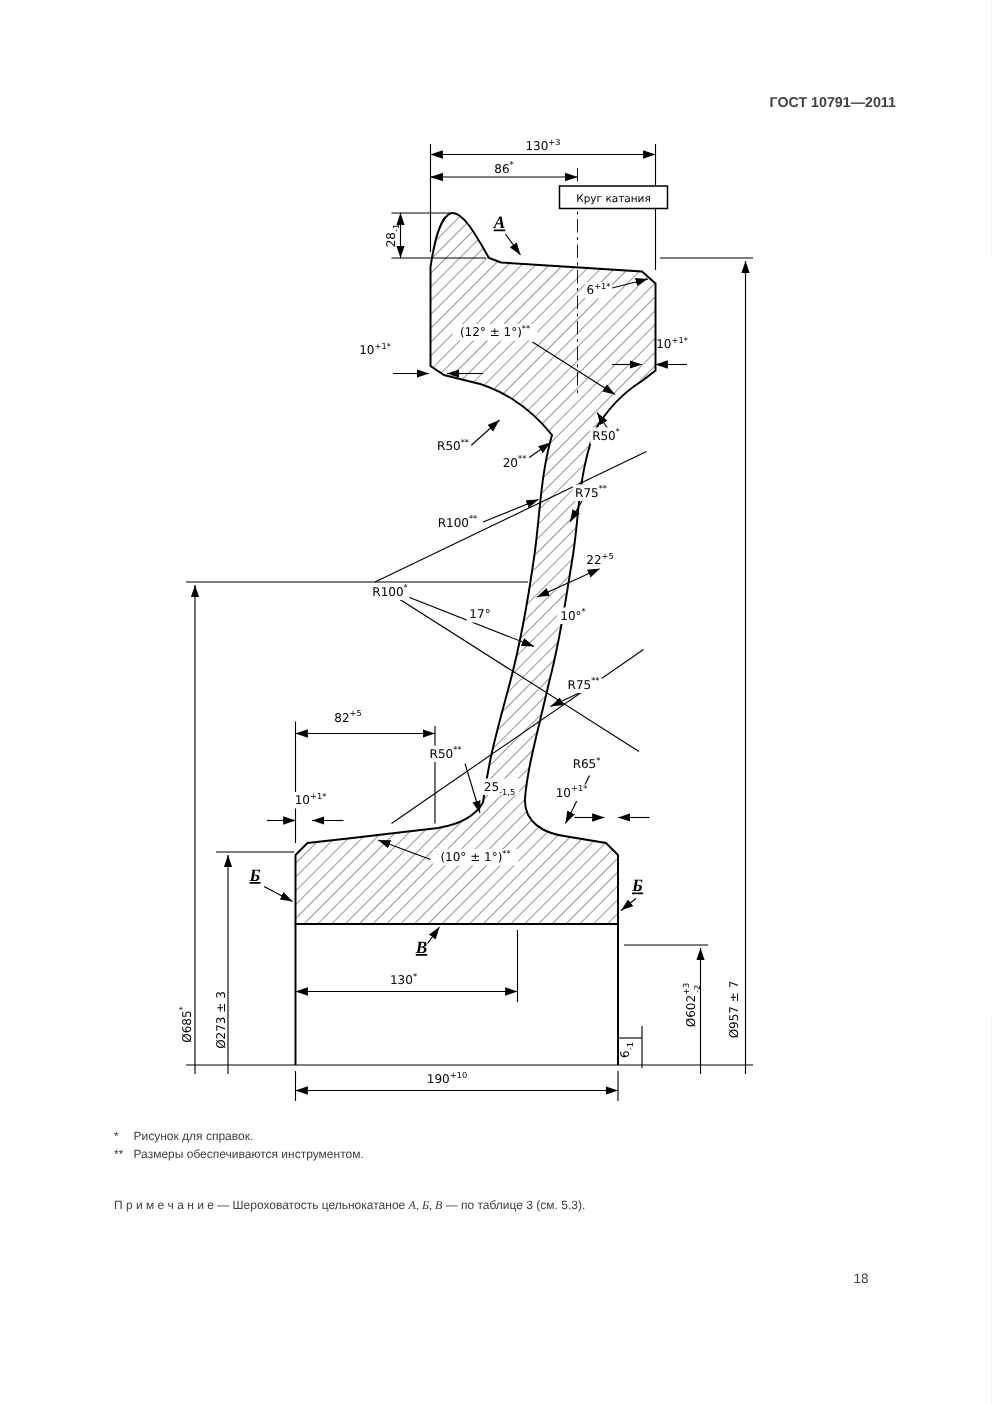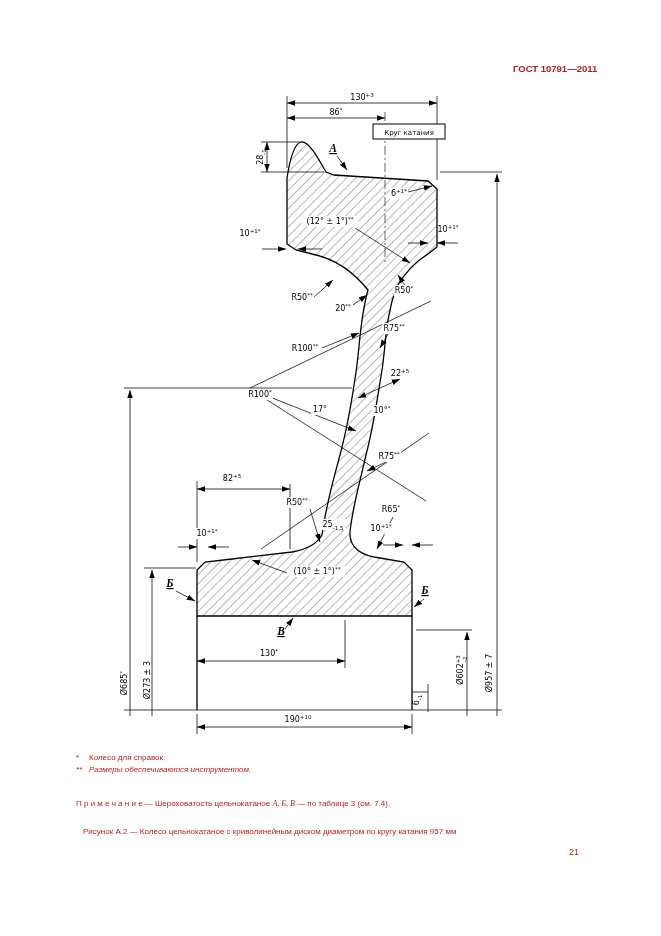--- a/index.html
+++ b/index.html
@@ -1,17 +1,17 @@
 <!DOCTYPE html>
 <html><head>
 <meta charset="utf-8">
 <style>
   html,body{margin:0;padding:0;background:#e8e8e8;}
   .page{position:relative;width:661px;height:936px;background:#ffffff;margin:0 auto;
-        font-family:"Liberation Sans",sans-serif;color:#b91c1c;overflow:hidden;}
+        font-family:"Liberation Sans",sans-serif;color:#404040;overflow:hidden;}
   .hdr{position:absolute;left:513px;top:63px;font-size:9.5px;font-weight:bold;}
   .fn{position:absolute;font-size:8px;white-space:nowrap;}
   .fn .m{display:inline-block;min-width:13px;}
   .note{position:absolute;left:76px;top:799px;width:565px;font-size:8px;}
   .note .emph{font-style:italic;font-family:Liberation Serif, serif;}
   .caption{position:absolute;left:83px;top:827px;width:560px;font-size:8px;}
   .pagenum{position:absolute;left:569px;top:847px;font-size:9px;}
   svg{position:absolute;left:0;top:0;}
   line,path.o{stroke:#000;}
   .thin{stroke:#000;stroke-width:0.75;fill:none;}
@@ -190,27 +190,26 @@
         <text x="298" y="722" text-anchor="middle" class="dim-label"><tspan>190</tspan><tspan dy="-3.5" font-size="5.5">+10</tspan></text>
         <text x="127" y="683" text-anchor="middle" class="dim-label" transform="rotate(-90 127 683)"><tspan>Ø685</tspan><tspan dy="-3.5" font-size="5.5">*</tspan></text>
         <text x="150" y="680" text-anchor="middle" class="dim-label" transform="rotate(-90 150 680)"><tspan>Ø273 ± 3</tspan></text>
         <text x="463" y="670" text-anchor="middle" class="dim-label" transform="rotate(-90 463 670)"><tspan>Ø602</tspan><tspan dy="-3.5" font-size="5.5">+3</tspan><tspan dy="7" dx="-6.8" font-size="5.5">-2</tspan></text>
         <text x="492" y="673" text-anchor="middle" class="dim-label" transform="rotate(-90 492 673)"><tspan>Ø957 ± 7</tspan></text>
         <text x="419" y="700" text-anchor="middle" class="dim-label" transform="rotate(-90 419 700)"><tspan>6</tspan><tspan dy="3" font-size="5.5">-1</tspan></text>
       </g>
   </svg>
 
   <div class="fn" style="left:76px;top:753px;">
-    <span class="m">*</span><span>Колесо для справок.</span>
+    <span class="m">*</span><span>Рисунок для справок.</span>
   </div>
-  <div class="fn" style="left:76px;top:765px;font-style:italic;">
+  <div class="fn" style="left:76px;top:765px;">
     <span class="m">**</span><span>Размеры обеспечиваются инструментом.</span>
   </div>
 
   <div class="note">
-    <span>П р и м е ч а н и е — Шероховатость цельнокатаное </span><span class="emph">А, Б, В</span><span> — по таблице 3 (см. 7.4).</span>
+    <span>П р и м е ч а н и е — Шероховатость цельнокатаное </span><span class="emph">А, Б, В</span><span> — по таблице 3 (см. 5.3).</span>
   </div>
 
-  <div class="caption">Рисунок  А.2 — Колесо цельнокатаное с криволинейным диском диаметром по кругу катания 957 мм</div>
-
-  <div class="pagenum">21</div>
+
+  <div class="pagenum">18</div>
 
 </div>
 
 </body></html>

